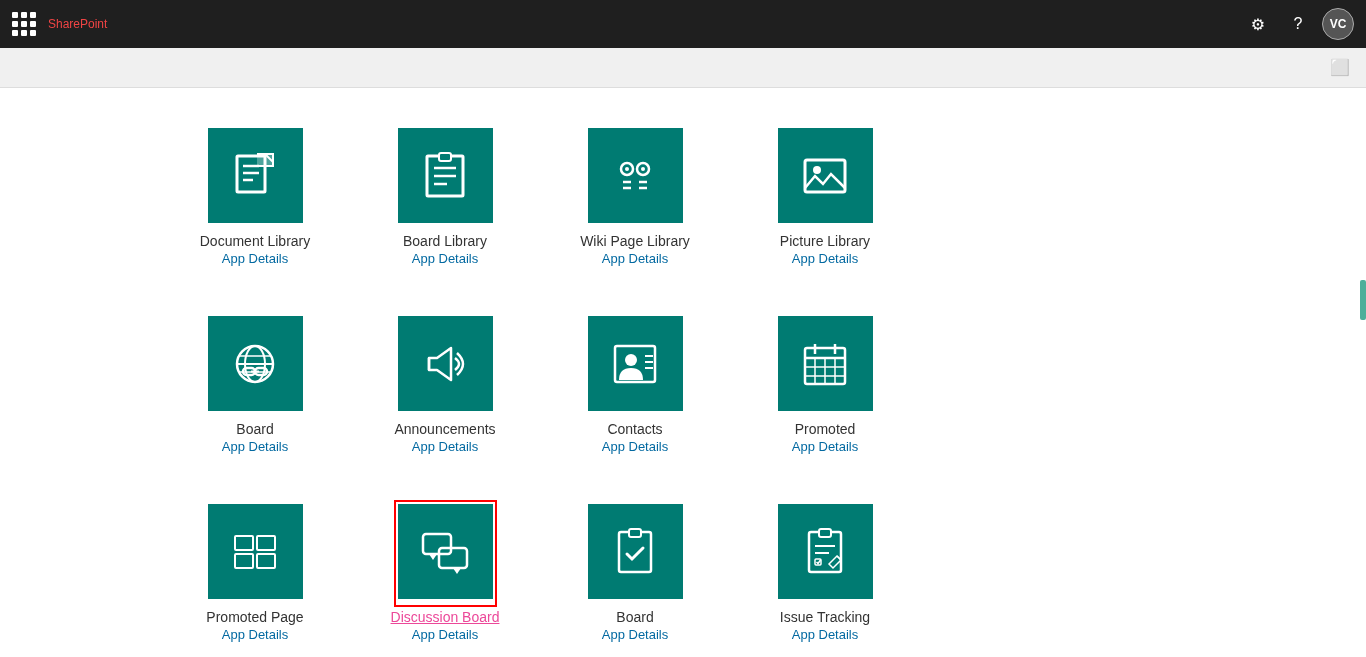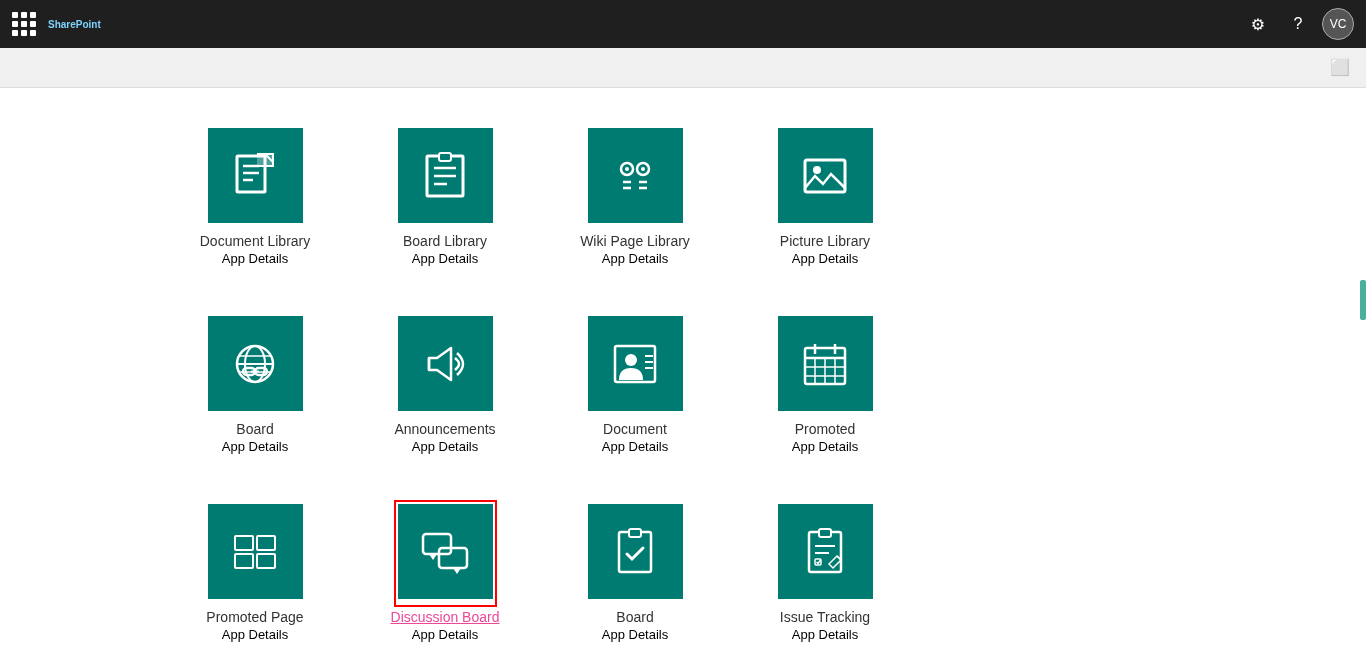--- a/index.html
+++ b/index.html
@@ -23,23 +23,23 @@
       margin-right: 12px;
       cursor: pointer;
     }
     .topnav-dots span {
       width: 6px; height: 6px;
       background: white;
       border-radius: 1px;
       display: block;
     }
     .topnav-logo {
-      font-size: 10px;
-      font-weight: 700;
-      color: #7dd3fc;
+      font-size: 12px;
+      font-weight: 400;
+      color: #ef4444;
       flex: 1;
     }
     .topnav-icons {
       display: flex;
       align-items: center;
       gap: 8px;
     }
     .topnav-icon {
       width: 32px; height: 32px;
       display: flex; align-items: center; justify-content: center;
@@ -49,21 +49,21 @@
       border-radius: 50%;
     }
     .topnav-avatar {
       width: 32px; height: 32px;
       border-radius: 50%;
       border: 1px solid #aaa;
       background: #555;
       display: flex; align-items: center; justify-content: center;
       color: white;
       font-size: 12px;
-      font-weight: normal;
+      font-weight: bold;
       cursor: pointer;
     }
 
     
     .subbar {
       background: #f0f0f0;
       height: 40px;
       display: flex;
       align-items: center;
       justify-content: flex-end;
@@ -125,21 +125,21 @@
     }
 
     .app-name {
       font-size: 14px;
       color: #333;
       margin-bottom: 2px;
       font-weight: 400;
     }
     .app-details {
       font-size: 13px;
-      color: #000000;
+      color: #0369a1;
       cursor: pointer;
       text-decoration: none;
     }
 
     
     .discussion-board-wrapper {
       position: relative;
       display: inline-block;
     }
     .discussion-board-highlight {
@@ -291,21 +291,21 @@
       <div class="app-icon">
         <svg viewBox="0 0 52 52" xmlns="http://www.w3.org/2000/svg">
           <rect x="6" y="8" width="40" height="36" rx="2" fill="none" stroke="white" stroke-width="2.5"></rect>
           <circle cx="22" cy="22" r="6" fill="white"></circle>
           <path d="M10 42 Q10 30 22 30 Q34 30 34 42" fill="white"></path>
           <line x1="36" y1="18" x2="44" y2="18" stroke="white" stroke-width="2"></line>
           <line x1="36" y1="24" x2="44" y2="24" stroke="white" stroke-width="2"></line>
           <line x1="36" y1="30" x2="44" y2="30" stroke="white" stroke-width="2"></line>
         </svg>
       </div>
-      <div class="app-name">Document</div>
+      <div class="app-name">Contacts</div>
       <a class="app-details">App Details</a>
     </div>
 
     <div class="app-item">
       <div class="app-icon">
         <svg viewBox="0 0 52 52" xmlns="http://www.w3.org/2000/svg">
           <rect x="6" y="10" width="40" height="36" rx="2" fill="none" stroke="white" stroke-width="2.5"></rect>
           <line x1="6" y1="20" x2="46" y2="20" stroke="white" stroke-width="2.5"></line>
           <line x1="16" y1="6" x2="16" y2="16" stroke="white" stroke-width="2.5"></line>
           <line x1="36" y1="6" x2="36" y2="16" stroke="white" stroke-width="2.5"></line>

